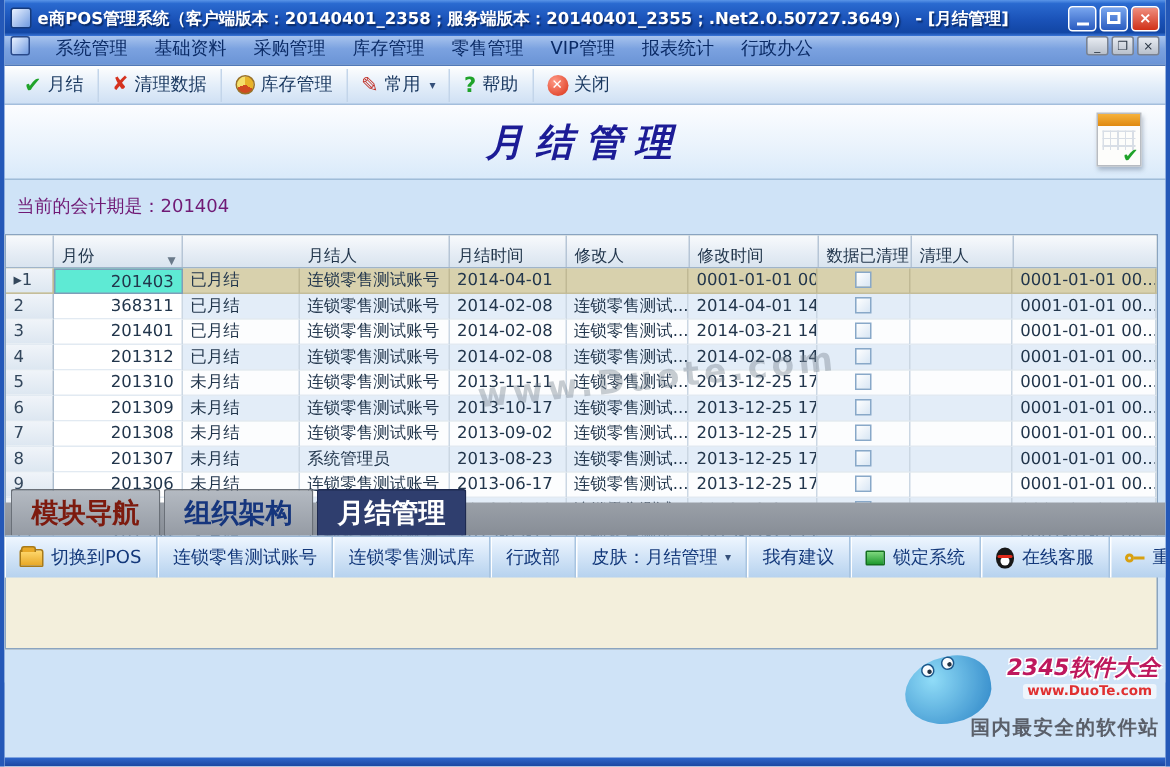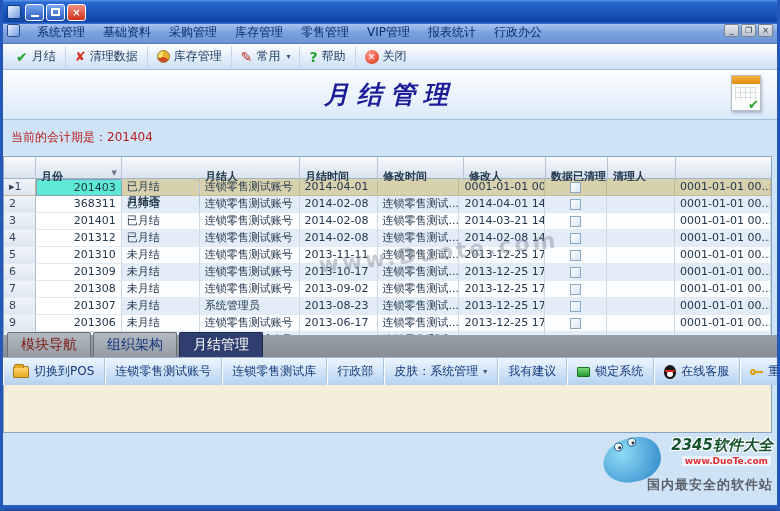--- a/index.html
+++ b/index.html
@@ -40,26 +40,26 @@
   
   .banner { position:absolute; left:0; right:0; top:70px; height:50px; background:linear-gradient(180deg,#fcfdff,#eaf3fc 55%,#d9eafa); border-bottom:1px solid #9fbcd8; }
   .page-title { position:absolute; left:0; right:0; top:8px; text-align:center; font-family:"DejaVu Serif",serif; font-style:italic; font-weight:bold; font-size:25px; letter-spacing:8px; color:#1c1c96; }
   .calendar-icon { position:absolute; right:16px; top:5px; width:30px; height:36px; background:#fdfdfb; border:1px solid #b8bcc2; box-shadow:1px 2px 3px rgba(60,80,110,.35); }
   .calendar-top { height:8px; background:linear-gradient(180deg,#f6b23c,#e08a10); }
   .calendar-grid { position:absolute; left:3px; right:3px; top:11px; bottom:10px; background:repeating-linear-gradient(180deg,#d8dee6 0 1px,transparent 1px 5px),repeating-linear-gradient(90deg,#d8dee6 0 1px,transparent 1px 5px); }
   .calendar-check { position:absolute; right:1px; bottom:-2px; color:#1fa32a; font-size:13px; font-weight:bold; }
 
   
   .content { position:absolute; left:0; right:0; top:120px; height:335px; background:#cfe3f7; }
-  .period { position:absolute; left:8px; top:9px; font-size:12px; color:#b91c1c; }
+  .period { position:absolute; left:8px; top:9px; font-size:12px; color:#701a75; }
 
   
   .grid { position:absolute; left:0; top:36px; width:769px; height:277px; border:1px solid #8aa4c0; background:#f3efdc; font-size:11px; color:#22364c; }
   .ghead { display:flex; height:22px; background:linear-gradient(180deg,#f8fafc,#e6edf5 55%,#d9e4ef); border-bottom:1px solid #9fb4c9; }
-  .gh { display:flex; align-items:flex-start; padding:12px 5px; border-right:1px solid #b6c5d6; overflow:hidden; white-space:nowrap; position:relative;font-weight:bold; }
+  .gh { display:flex; align-items:flex-end; padding:0 5px; border-right:1px solid #b6c5d6; overflow:hidden; white-space:nowrap; position:relative; }
   .gh .filter { position:absolute; right:4px; font-size:7px; color:#6a7a8a; }
   .grow { display:flex; height:17px; background:#fcfdfe; }
   .grow.alt { background:#e3edf8; }
   .grow.sel { background:#d8d1ad; }
   .gc { padding:1px 5px; border-right:1px solid #cbd7e3; border-bottom:1px solid #e2eaf2; overflow:hidden; white-space:nowrap; line-height:14px; }
   .grow.sel .gc { border-bottom-color:#c4bd9a; border-right-color:#c0b995; }
   .gc-num { width:32px; background:linear-gradient(180deg,#f0f4f9,#dde7f1); border-right:1px solid #adbdce; color:#33475c; }
   .grow.sel .gc-num { background:linear-gradient(180deg,#f0f4f9,#dde7f1); }
   .gc-month { width:86px; text-align:right; background:#ffffff; }
   .grow.sel .gc-month { background:#5eead4; border:1px solid #7f9db9; line-height:13px; }
@@ -78,21 +78,21 @@
   .gh-close_time { width:78px; }
   .gh-modifier { width:82px; }
   .gh-modify_time { width:86px; }
   .gh-cleaned { width:62px; }
   .gh-cleaner { width:68px; }
   .gh-clean_time { width:96px; }
   .cb { display:inline-block; width:11px; height:11px; border:1px solid #88a8c8; background:linear-gradient(135deg,#ffffff,#d8e6f4); vertical-align:middle; }
 
   
   .tabstrip { position:absolute; left:0; right:0; top:335px; height:22px; background:linear-gradient(180deg,#9aa0a8,#878d96); display:flex; align-items:flex-end; padding-left:4px; }
-  .tab { font-size:14px; font-weight:normal; padding:3px 13px 3px; margin-right:2px; background:linear-gradient(180deg,#b4bac2,#959ba4); border:1px solid #6a7078; border-bottom:none; border-radius:2px 2px 0 0; }
+  .tab { font-size:18px; font-weight:bold; padding:3px 13px 3px; margin-right:2px; background:linear-gradient(180deg,#b4bac2,#959ba4); border:1px solid #6a7078; border-bottom:none; border-radius:2px 2px 0 0; }
   .tab.active { background:#2f3e6e; color:#ffffff; border-color:#1e2a50; }
 
   
   .statusbar { position:absolute; left:0; right:0; top:357px; height:28px; background:linear-gradient(180deg,#eef6ff,#cfe2f6 55%,#b6d2ee); border-top:1px solid #9ab6d4; display:flex; align-items:center; font-size:12px; color:#13387a; }
   .seg { display:flex; align-items:center; gap:5px; height:100%; padding:0 10px; border-right:1px solid #a8c4e0; box-shadow:1px 0 0 #ffffff inset; white-space:nowrap; }
   .seg.pushright { margin-left:auto; }
   .folder-icon { width:16px; height:12px; background:linear-gradient(180deg,#ffd970,#e8a826); border:1px solid #a87a18; border-radius:2px 2px 1px 1px; position:relative; }
   .folder-icon::before { content:""; position:absolute; left:0; top:-3px; width:8px; height:3px; background:#e8a826; border:1px solid #a87a18; border-bottom:none; border-radius:2px 2px 0 0; }
   .qq-icon { width:12px; height:14px; background:#181818; border-radius:50% 50% 46% 46%; position:relative; }
   .qq-icon::before { content:""; position:absolute; left:3px; top:6px; width:6px; height:6px; background:#ffffff; border-radius:50%; }
@@ -105,31 +105,32 @@
 
   
   .bottomborder { position:absolute; left:0; right:0; top:505px; height:6px; background:linear-gradient(180deg,#2e66cc,#1a46a0); }
 
   
   .wm-diagonal { position:absolute; left:315px; top:240px; transform:rotate(-6deg); font-size:22px; font-weight:bold; letter-spacing:3px; color:rgba(125,135,148,0.42); pointer-events:none; z-index:6; }
   .wm-brand { position:absolute; right:4px; top:432px; width:178px; height:72px; pointer-events:none; z-index:7; }
   .wm-blob { position:absolute; left:8px; top:6px; width:58px; height:44px; background:radial-gradient(circle at 35% 30%,#8adcf8,#1878c0); border-radius:55% 45% 50% 50%; opacity:.9; transform:rotate(-12deg); }
   .wm-eye { position:absolute; width:9px; height:9px; background:#fff; border-radius:50%; border:1px solid #0a4a80; }
   .wm-eye::after { content:""; position:absolute; left:3px; top:3px; width:3px; height:3px; background:#102030; border-radius:50%; }
-  .wm-title { position:absolute; right:0; top:4px; font-size:15px; font-weight:bold; font-style:italic; color:#14532d; text-shadow:-1px -1px 0 #fff,1px -1px 0 #fff,-1px 1px 0 #fff,1px 1px 0 #fff; }
+  .wm-title { position:absolute; right:0; top:4px; font-size:15px; font-weight:bold; font-style:italic; color:#be185d; text-shadow:-1px -1px 0 #fff,1px -1px 0 #fff,-1px 1px 0 #fff,1px 1px 0 #fff; }
   .wm-url { position:absolute; right:2px; top:24px; font-size:9px; font-weight:bold; color:#e03030; background:rgba(255,255,255,.65); padding:0 3px; border-radius:2px; }
   .wm-slogan { position:absolute; right:0px; top:44px; font-size:13px; font-weight:bold; color:rgba(45,45,50,.72); letter-spacing:1px; }
 </style>
 </head>
 <body>
 
 <div class="window">
 
   <div class="titlebar">
     <div class="app-icon"></div>
+    <div class="title-text">e商POS管理系统（客户端版本：20140401_2358；服务端版本：20140401_2355；.Net2.0.50727.3649） - [月结管理]</div>
     <div class="win-btns">
       <div class="wbtn min">
           <span class="min-glyph"></span>
         </div>
       <div class="wbtn max">
           <span class="max-glyph"></span>
         </div>
       <div class="wbtn close">
           <span>×</span>
         </div>
@@ -196,22 +197,22 @@
     <div class="grid">
       <div class="ghead">
         <div class="gh gh-num"></div>
         <div class="gh gh-month">
             <span>月份</span>
             <span class="filter">▼</span>
           </div>
         <div class="gh gh-closed">月结否</div>
         <div class="gh gh-closer">月结人</div>
         <div class="gh gh-close_time">月结时间</div>
+        <div class="gh gh-modifier">修改人</div>
         <div class="gh gh-modify_time">修改时间</div>
-        <div class="gh gh-modifier">修改人</div>
         <div class="gh gh-cleaned">数据已清理</div>
         <div class="gh gh-cleaner">清理人</div>
       </div>
       <div>
           <div class="grow sel">
             <div class="gc gc-num">▸1</div>
             <div class="gc gc-month">201403</div>
             <div class="gc gc-closed">已月结</div>
             <div class="gc gc-closer">连锁零售测试账号</div>
             <div class="gc gc-close_time">2014-04-01</div>
@@ -365,21 +366,21 @@
 
   <div class="statusbar">
     <div class="seg">
       <span class="folder-icon"></span>
       <span>切换到POS</span>
     </div>
     <div class="seg">连锁零售测试账号</div>
     <div class="seg">连锁零售测试库</div>
     <div class="seg">行政部</div>
     <div class="seg">
-      <span>皮肤：系统管理</span>
+      <span>皮肤：月结管理</span>
       <span class="skin-arrow">▾</span>
     </div>
     <div class="seg">我有建议</div>
     <div class="seg pushright">
       <span class="lock-icon"></span>
       <span>锁定系统</span>
     </div>
     <div class="seg">
       <span class="qq-icon"></span>
       <span>在线客服</span>

